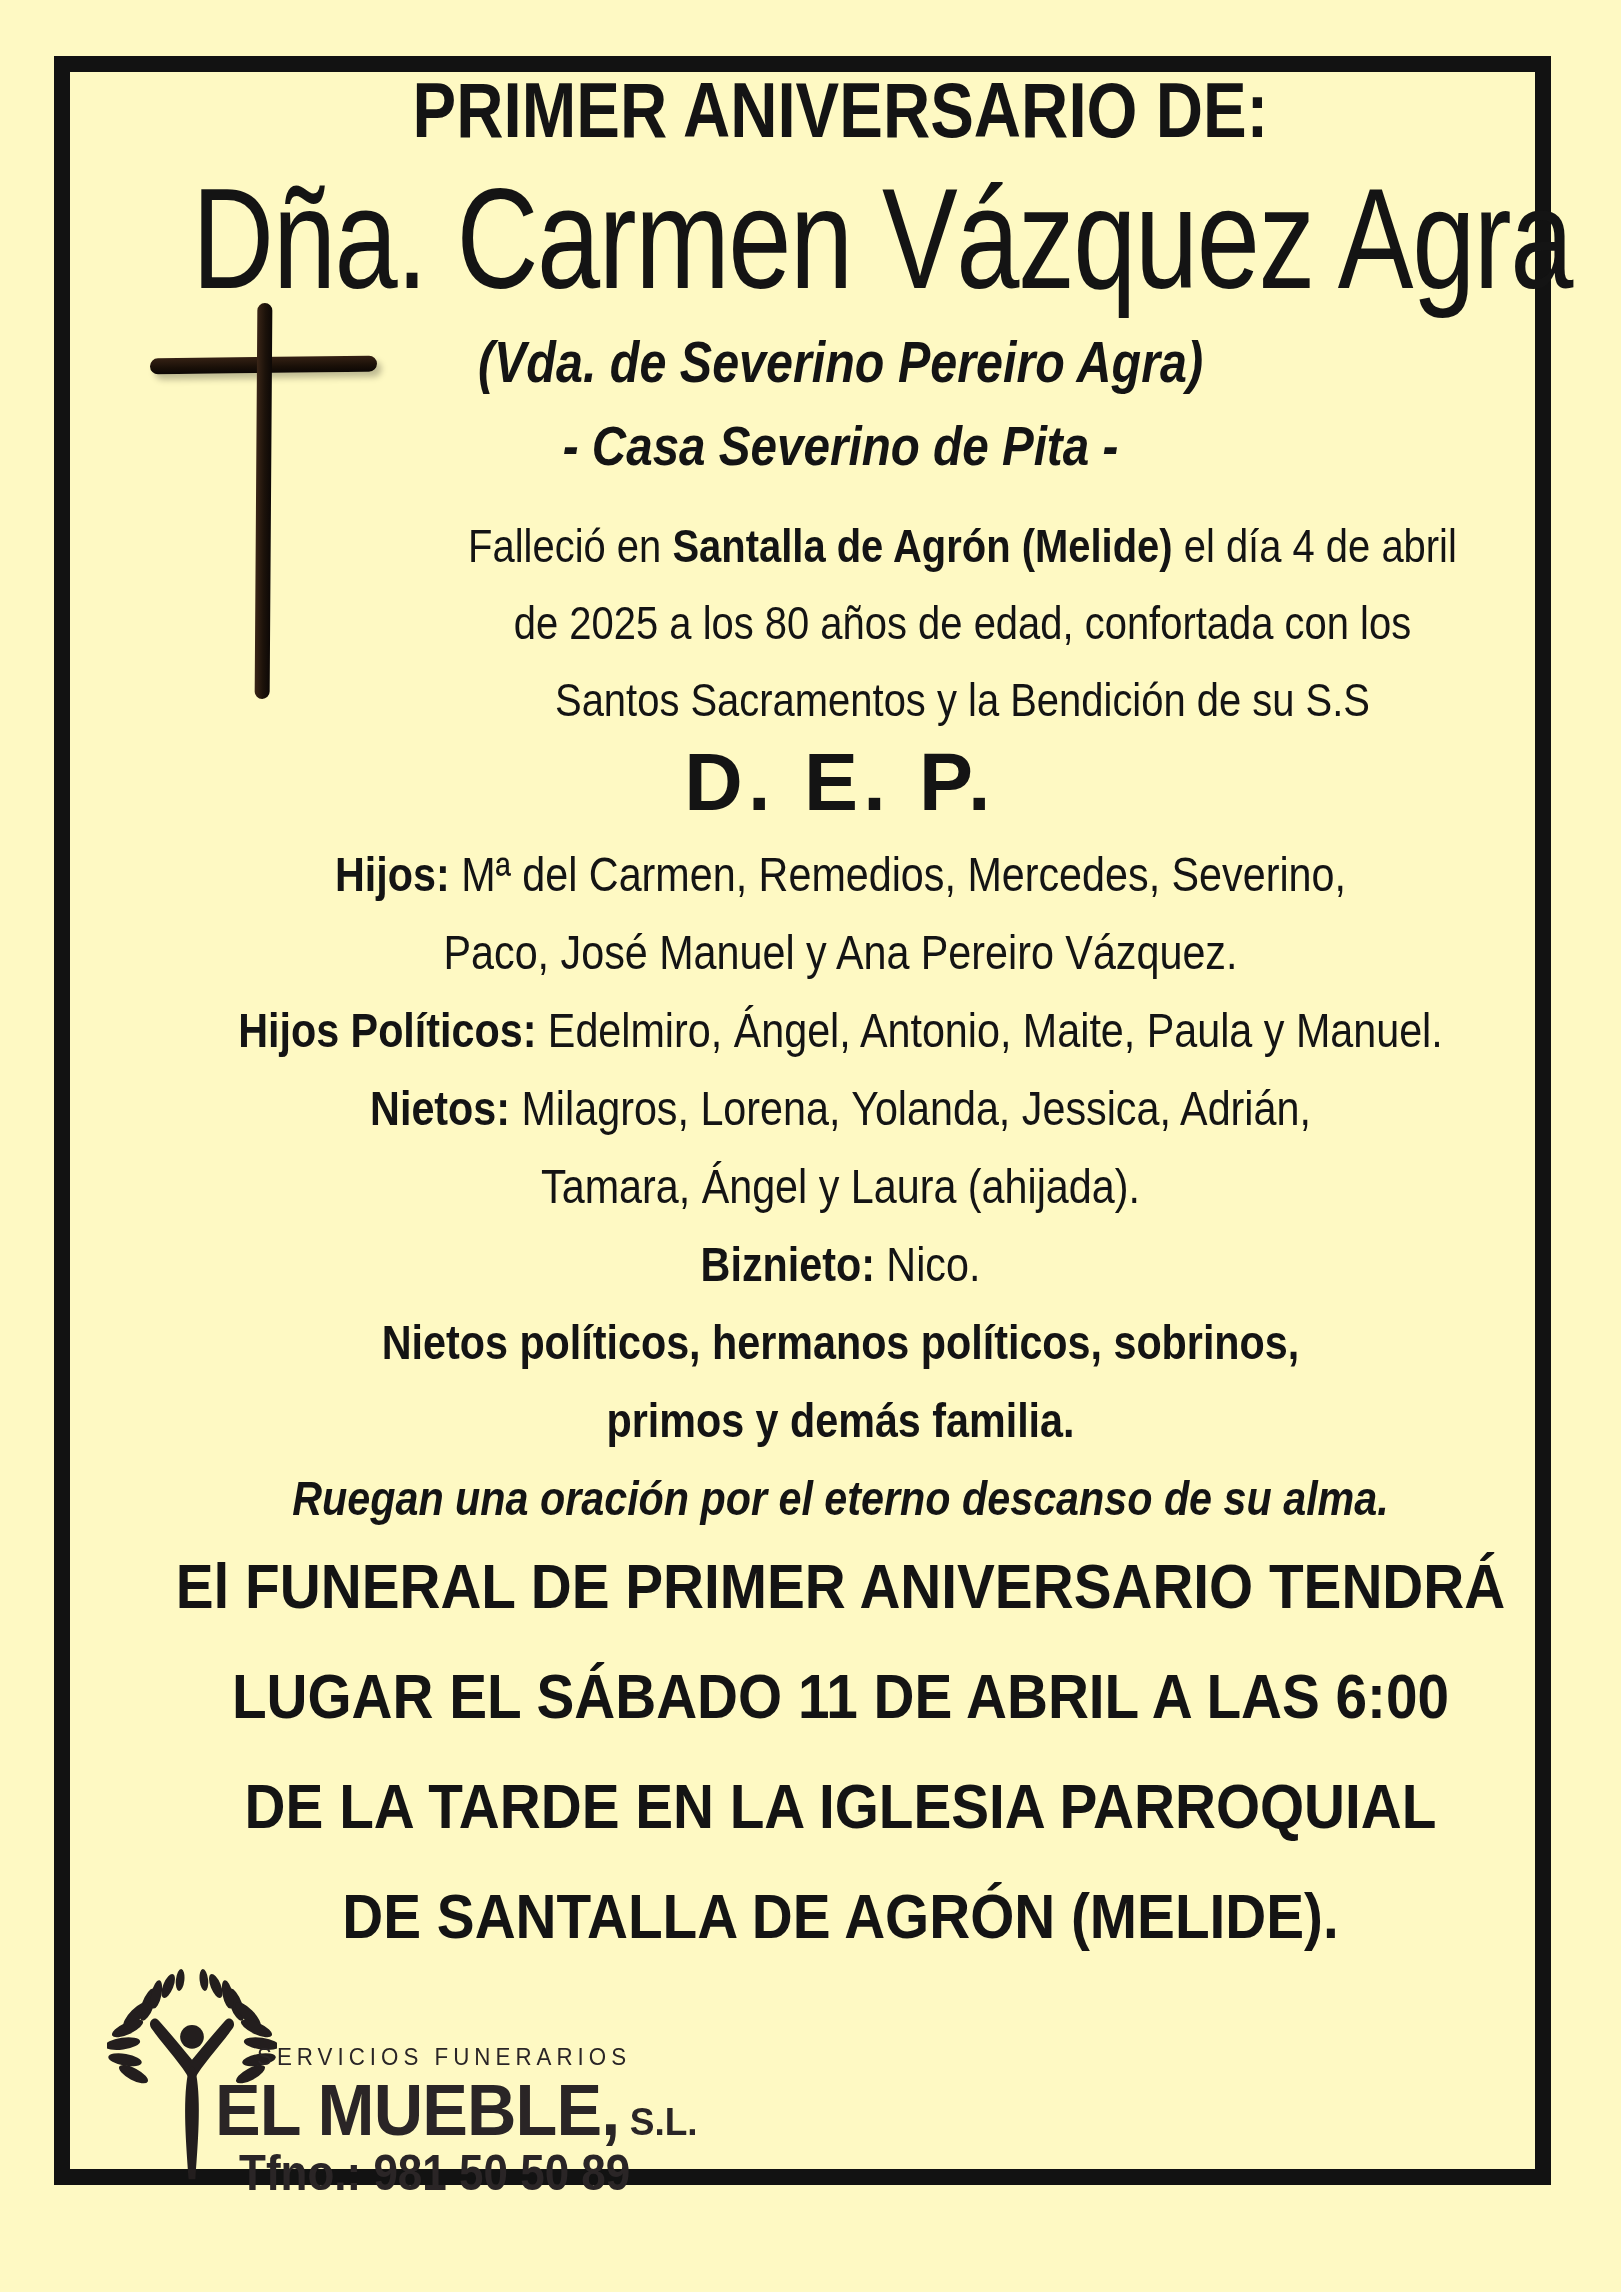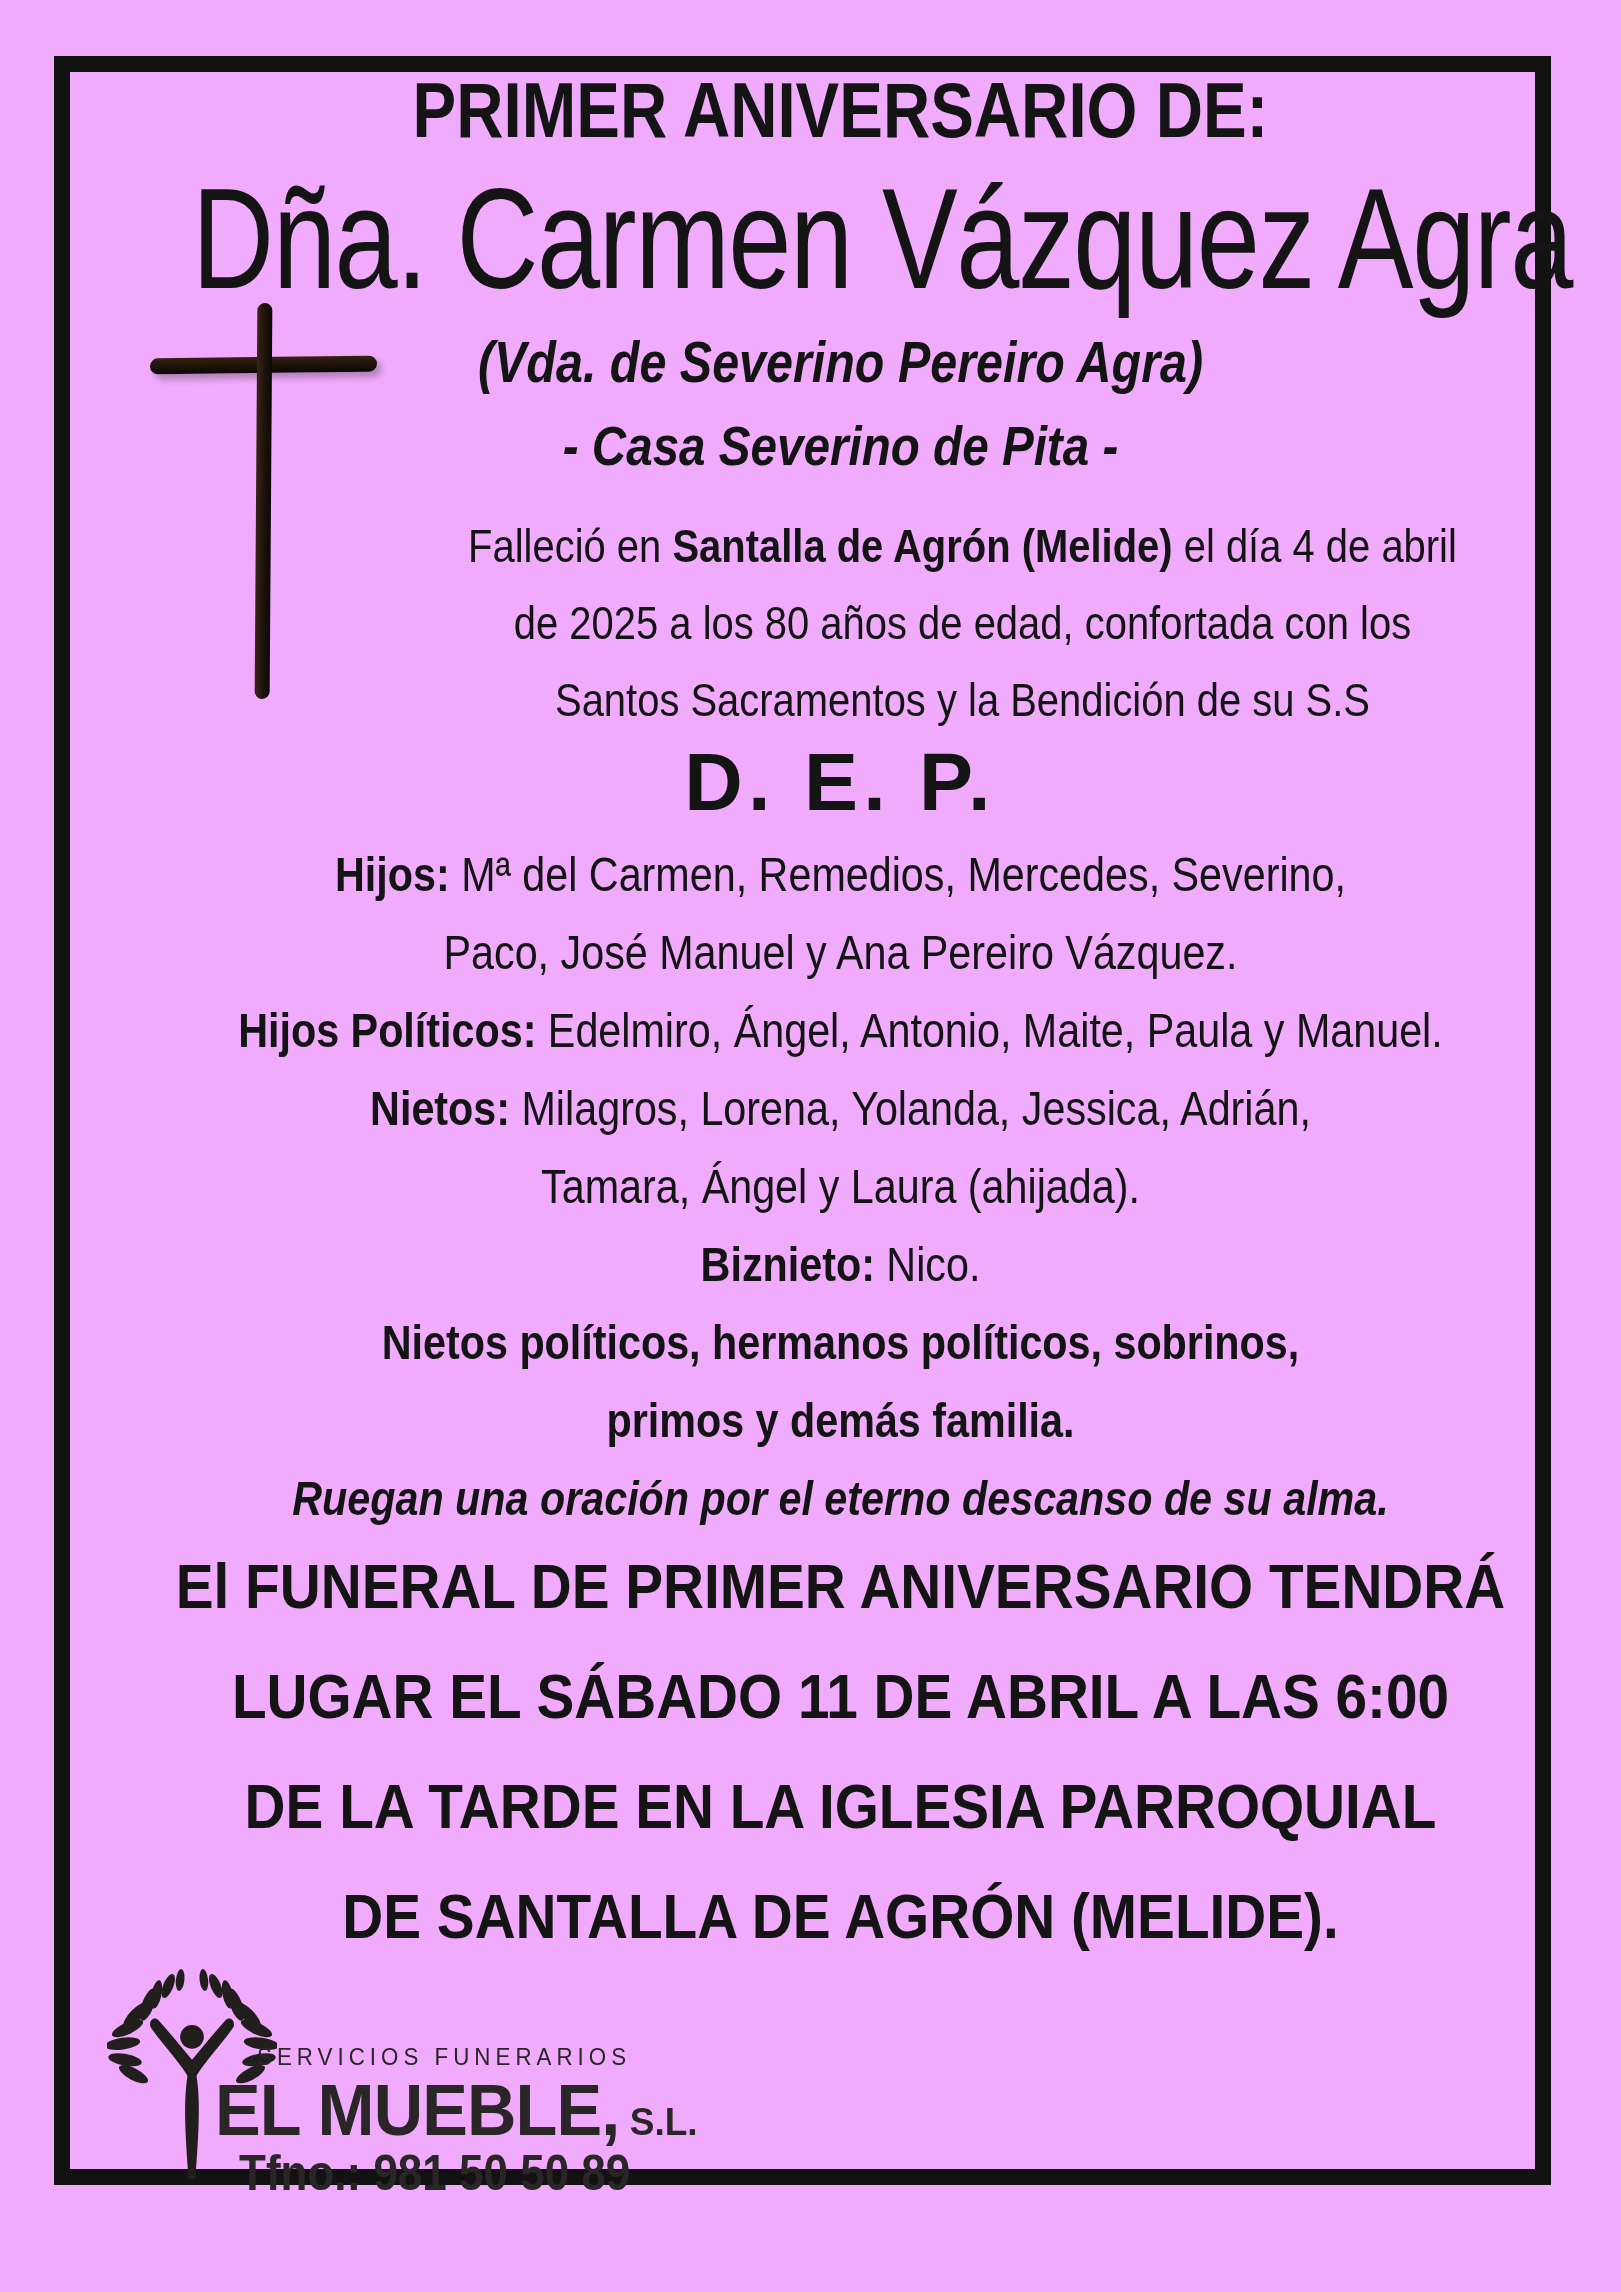--- a/index.html
+++ b/index.html
@@ -1,16 +1,16 @@
 <!DOCTYPE html>
 <html style="font-size:14.3px"><head>
 <meta charset="utf-8">
 <style>
   html,body{margin:0;padding:0;background:#ffffff;}
-  .page{position:relative;width:1621px;height:2293px;background:#f0abfc;overflow:hidden;
+  .page{position:relative;width:1621px;height:2293px;background:#fef9c3;overflow:hidden;
         font-family:"Liberation Sans","DejaVu Sans",sans-serif;color:#141414;}
   .frame{position:absolute;left:54px;top:56px;width:1497px;height:2129px;
          border:16px solid #121212;box-sizing:border-box;}
   .line{position:absolute;left:29.6px;width:1621px;text-align:center;white-space:nowrap;line-height:1;}
   .sx85{transform:scaleX(.85);transform-origin:50% 50%;}
   .sx80{transform:scaleX(.80);transform-origin:50% 50%;}
   .title{top:72px;font-size:77px;font-weight:bold;}
   .name{top:168px;font-size:142px;font-weight:normal;letter-spacing:-1.8px;}
   .vda{top:334px;font-size:57px;font-weight:bold;font-style:italic;}
   .casa{top:418px;font-size:56px;font-weight:bold;font-style:italic;}

